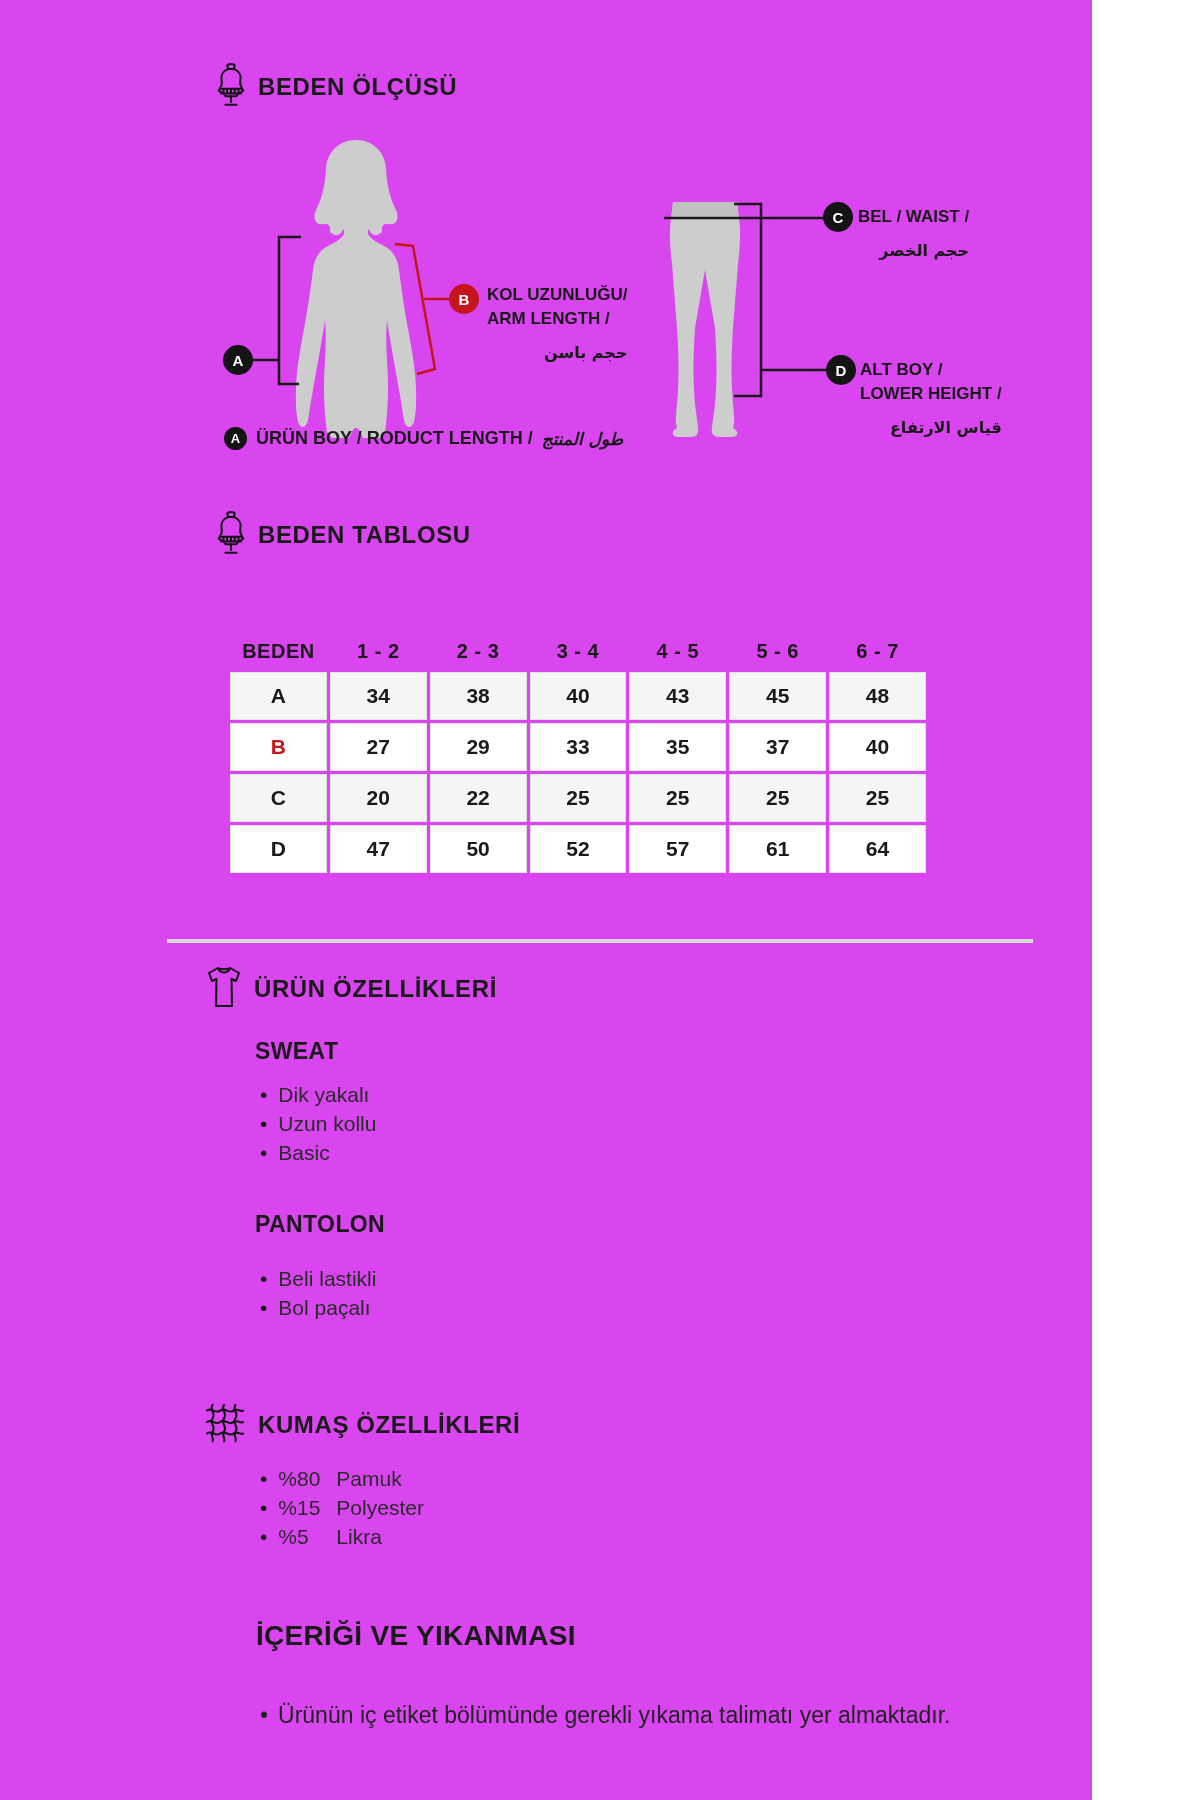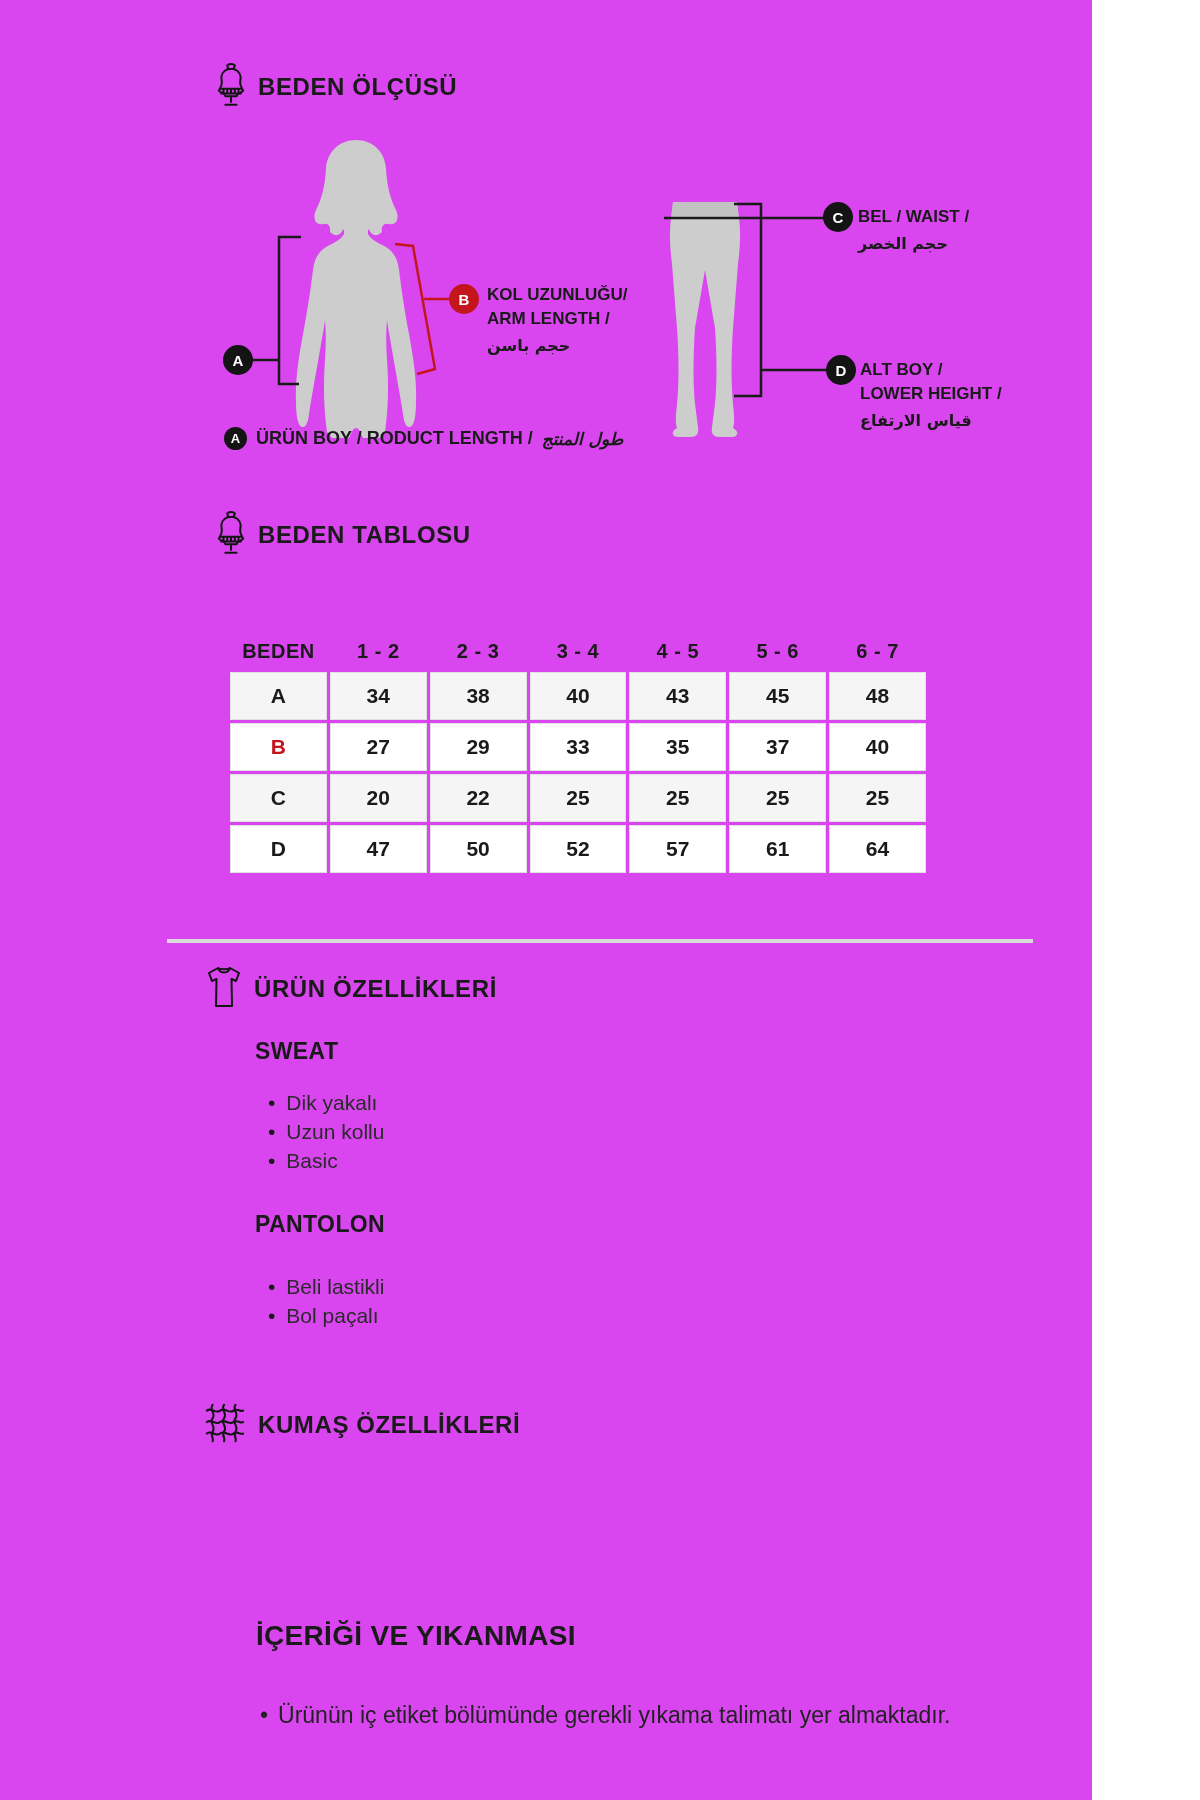--- a/index.html
+++ b/index.html
@@ -11,38 +11,38 @@
   .sec-title{font-size:24px;font-weight:700;letter-spacing:.6px;white-space:nowrap;}
 
   
   .silhouette{position:absolute;}
   .marker{position:absolute;width:30px;height:30px;border-radius:50%;background:#141414;color:#fff;
           font-size:15px;font-weight:700;display:flex;align-items:center;justify-content:center;}
   .marker.red{background:#c3161c;}
   .marker-sm{width:23px;height:23px;border-radius:50%;background:#141414;color:#fff;font-size:13px;
           font-weight:700;display:flex;align-items:center;justify-content:center;flex:0 0 auto;}
   .dlabel{position:absolute;font-size:17px;font-weight:700;line-height:24px;white-space:nowrap;}
-  .dlabel .ar{font-family:"DejaVu Sans",sans-serif;font-weight:700;font-size:16px;margin-top:3px;}
+  .dlabel .ar{font-family:"DejaVu Sans",sans-serif;font-weight:700;font-size:16px;margin-top:10px;text-align:right;}
   .caption{position:absolute;display:flex;align-items:center;gap:9px;font-size:18px;font-weight:700;white-space:nowrap;}
   .caption .ar{font-family:"DejaVu Sans",sans-serif;font-size:17px;font-style:italic;}
 
   
   .size-table{position:absolute;left:227px;top:630px;border-collapse:separate;border-spacing:3px;
               table-layout:fixed;width:702px;}
   .size-table th{height:36px;font-size:20px;font-weight:700;text-align:center;letter-spacing:.5px;padding:0;}
   .size-table td{height:46px;text-align:center;font-size:21px;font-weight:700;
                  border:1px solid #e1e1e1;padding:0;background:#fff;}
   .size-table tr.stripe td{background:#f5f5f5;}
   .size-table td.rowlabel{font-weight:700;}
   .size-table td.rowlabel.red{color:#c3161c;}
 
   .divider{position:absolute;left:167px;top:939px;width:866px;height:4px;background:#dadada;}
 
   .subhead{position:absolute;font-size:23px;font-weight:700;letter-spacing:.4px;}
-  .blist{position:absolute;list-style:none;margin:8px;padding:0;}
+  .blist{position:absolute;list-style:none;margin:0;padding:0;}
   .blist li{display:flex;align-items:baseline;font-size:21px;line-height:29px;color:#2a2a2a;}
   .blist li::before{content:"•";margin-right:11px;font-size:21px;color:#1a1a1a;}
   .blist .pct{display:inline-block;width:58px;flex:0 0 auto;}
   .care-title{position:absolute;font-size:28px;font-weight:700;letter-spacing:.3px;}
   .care-list{position:absolute;list-style:none;margin:0;padding:0;}
   .care-list li{display:flex;align-items:baseline;font-size:23px;line-height:30px;color:#222;}
   .care-list li::before{content:"•";margin-right:10px;}
   .care-list .txt{display:inline-block;max-width:680px;}
 
   svg.lines{position:absolute;left:150px;top:130px;}
@@ -236,20 +236,34 @@
           <path d="M3 33 C8 29 12 37 17 33 C22 29 26 37 31 33 C35 30 39 35 41 33"></path>
           <path d="M9 3 C5 8 13 12 9 17 C5 22 13 26 9 31 C6 35 11 39 9 41"></path>
           <path d="M21 3 C17 8 25 12 21 17 C17 22 25 26 21 31 C18 35 23 39 21 41"></path>
           <path d="M33 3 C29 8 37 12 33 17 C29 22 37 26 33 31 C30 35 35 39 33 41"></path>
         </g>
       </svg>
     </span>
     <span class="sec-title">KUMAŞ ÖZELLİKLERİ</span>
   </div>
 
+  <ul class="blist" style="left:260px;top:1464px;">
+    <li>
+      <span class="pct">%80</span>
+      <span>Pamuk</span>
+    </li>
+    <li>
+      <span class="pct">%15</span>
+      <span>Polyester</span>
+    </li>
+    <li>
+      <span class="pct">%5</span>
+      <span>Likra</span>
+    </li>
+  </ul>
 
   <div class="care-title" style="left:256px;top:1620px;">İÇERİĞİ VE YIKANMASI</div>
   <ul class="care-list" style="left:260px;top:1700px;">
     <li>
       <span class="txt">Ürünün iç etiket bölümünde gerekli yıkama talimatı yer almaktadır.</span>
     </li>
   </ul>
 
 </div>
 

